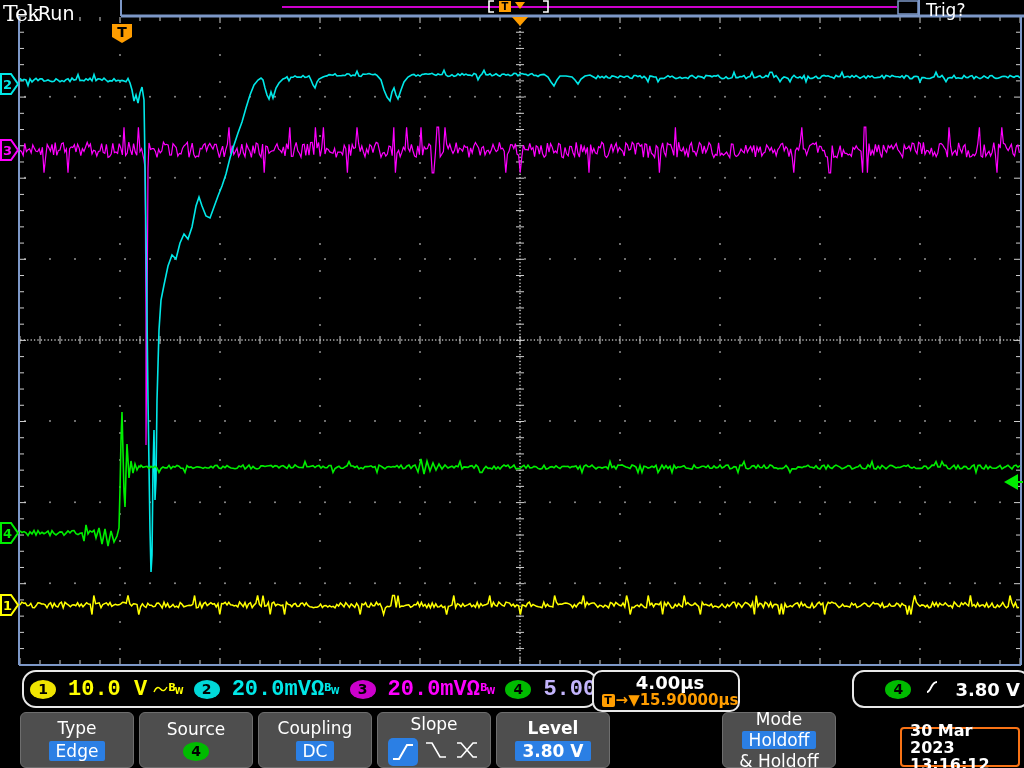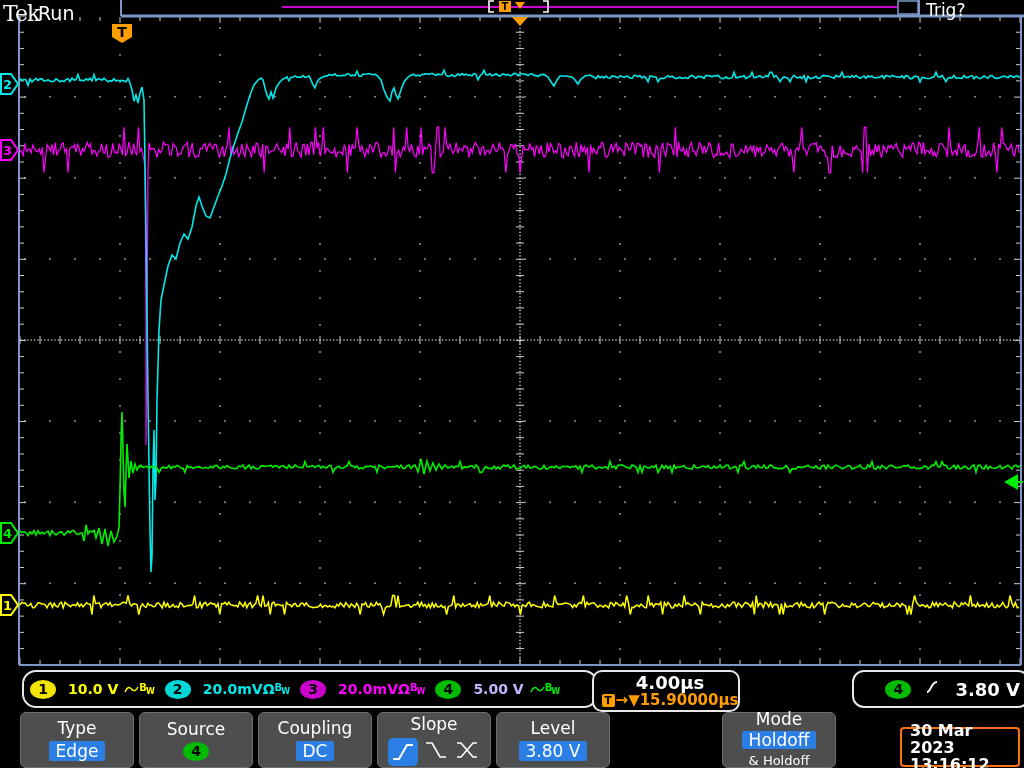--- a/index.html
+++ b/index.html
@@ -18,38 +18,38 @@
   .chbox{left:22px;top:2px;width:560px;height:34px;padding:0 6px;}
   .tbbox{left:592px;top:2px;width:136px;height:38px;border-radius:10px;flex-direction:column;
          align-items:center;justify-content:center;padding-left:8px;}
   .srbox{left:738px;top:2px;width:106px;height:38px;border-radius:10px;flex-direction:column;
          align-items:flex-start;justify-content:center;padding-left:8px;}
   .trbox{left:852px;top:2px;width:166px;height:34px;border-radius:12px;justify-content:flex-end;
          padding-right:8px;gap:14px;}
   .chread{display:flex;align-items:center;margin-right:10px;}
   .badge{display:inline-block;min-width:26px;height:19px;border-radius:50%;color:#000;
          font-size:14px;font-weight:bold;text-align:center;line-height:19px;}
-  .chscale{font-size:14px;font-weight:bold;margin-left:12px;white-space:nowrap;}
+  .chscale{font-size:22px;font-weight:bold;margin-left:12px;white-space:nowrap;font-family:Liberation Mono, monospace;}
   .bw{font-size:10px;font-weight:bold;vertical-align:super;}
   .bw .w{font-size:8px;vertical-align:sub;margin-left:-1px;}
   .sq{margin-left:6px;}
   .tbmain{color:#fff;font-size:18px;font-weight:bold;line-height:18px;}
   .tbdelay{color:#ff9d00;font-size:15px;font-weight:bold;line-height:17px;display:flex;align-items:center;}
   .tflag{display:inline-block;background:#ff9d00;color:#000;font-size:11px;font-weight:bold;
          width:13px;height:13px;text-align:center;line-height:13px;border-radius:2px;margin-right:1px;}
   .srline{color:#fff;font-size:17px;font-weight:bold;line-height:18px;}
   .trlevel{color:#fff;font-size:18px;font-weight:bold;}
   
   .menubtn{position:absolute;top:712px;width:112px;height:54px;background:#4e4e4e;
            border:1px solid #6e6e6e;border-radius:6px;color:#fff;text-align:center;
            display:flex;flex-direction:column;align-items:center;justify-content:center;gap:3px;}
   .mlabel{font-size:17px;line-height:19px;}
   .mval{font-size:17px;line-height:20px;padding:0 7px;border-radius:2px;}
   .hl{background:#2b7fe4;color:#fff;}
-  .mval2{font-size:13px;line-height:18px;}
+  .mval2{font-size:17px;line-height:18px;}
   .slopeicons{display:flex;align-items:center;gap:5px;margin-top:1px;}
   .slopesel{background:#2b7fe4;border-radius:5px;padding:2px;display:flex;}
   .datebox{position:absolute;left:900px;top:727px;width:108px;height:36px;border:2px solid #f97316;
            border-radius:4px;background:#000;color:#fff;display:flex;flex-direction:column;
            justify-content:center;padding-left:8px;}
   .dline{font-size:16px;font-weight:bold;line-height:17px;}
 </style>
 </head>
 <body>
 
@@ -1358,21 +1358,21 @@
         </span>
       <span><svg width="26" height="24" viewBox="0 0 26 24">
             <polyline points="3,5 9,5 17,19 23,19" fill="none" stroke="#fff" stroke-width="1.6"></polyline>
           </svg></span>
       <span><svg width="26" height="24" viewBox="0 0 26 24">
             <polyline points="3,19 7,19 19,5 23,5" fill="none" stroke="#fff" stroke-width="1.6"></polyline>
             <polyline points="3,5 7,5 19,19 23,19" fill="none" stroke="#fff" stroke-width="1.6"></polyline>
           </svg></span>
     </span>
   </div>
-  <div class="menubtn" style="left:496px;">
+  <div class="menubtn" style="left:496px;font-weight:bold;">
     <span class="mlabel">Level</span>
     <span class="mval hl">3.80 V</span>
   </div>
   <div class="menubtn" style="left:722px;">
     <span class="mlabel" style="line-height:17px;">Mode</span>
     <span class="mval hl" style="line-height:18px;">Holdoff</span>
     <span class="mval2">&amp; Holdoff</span>
   </div>
   <div class="datebox">
     <span class="dline">30 Mar 2023</span>

